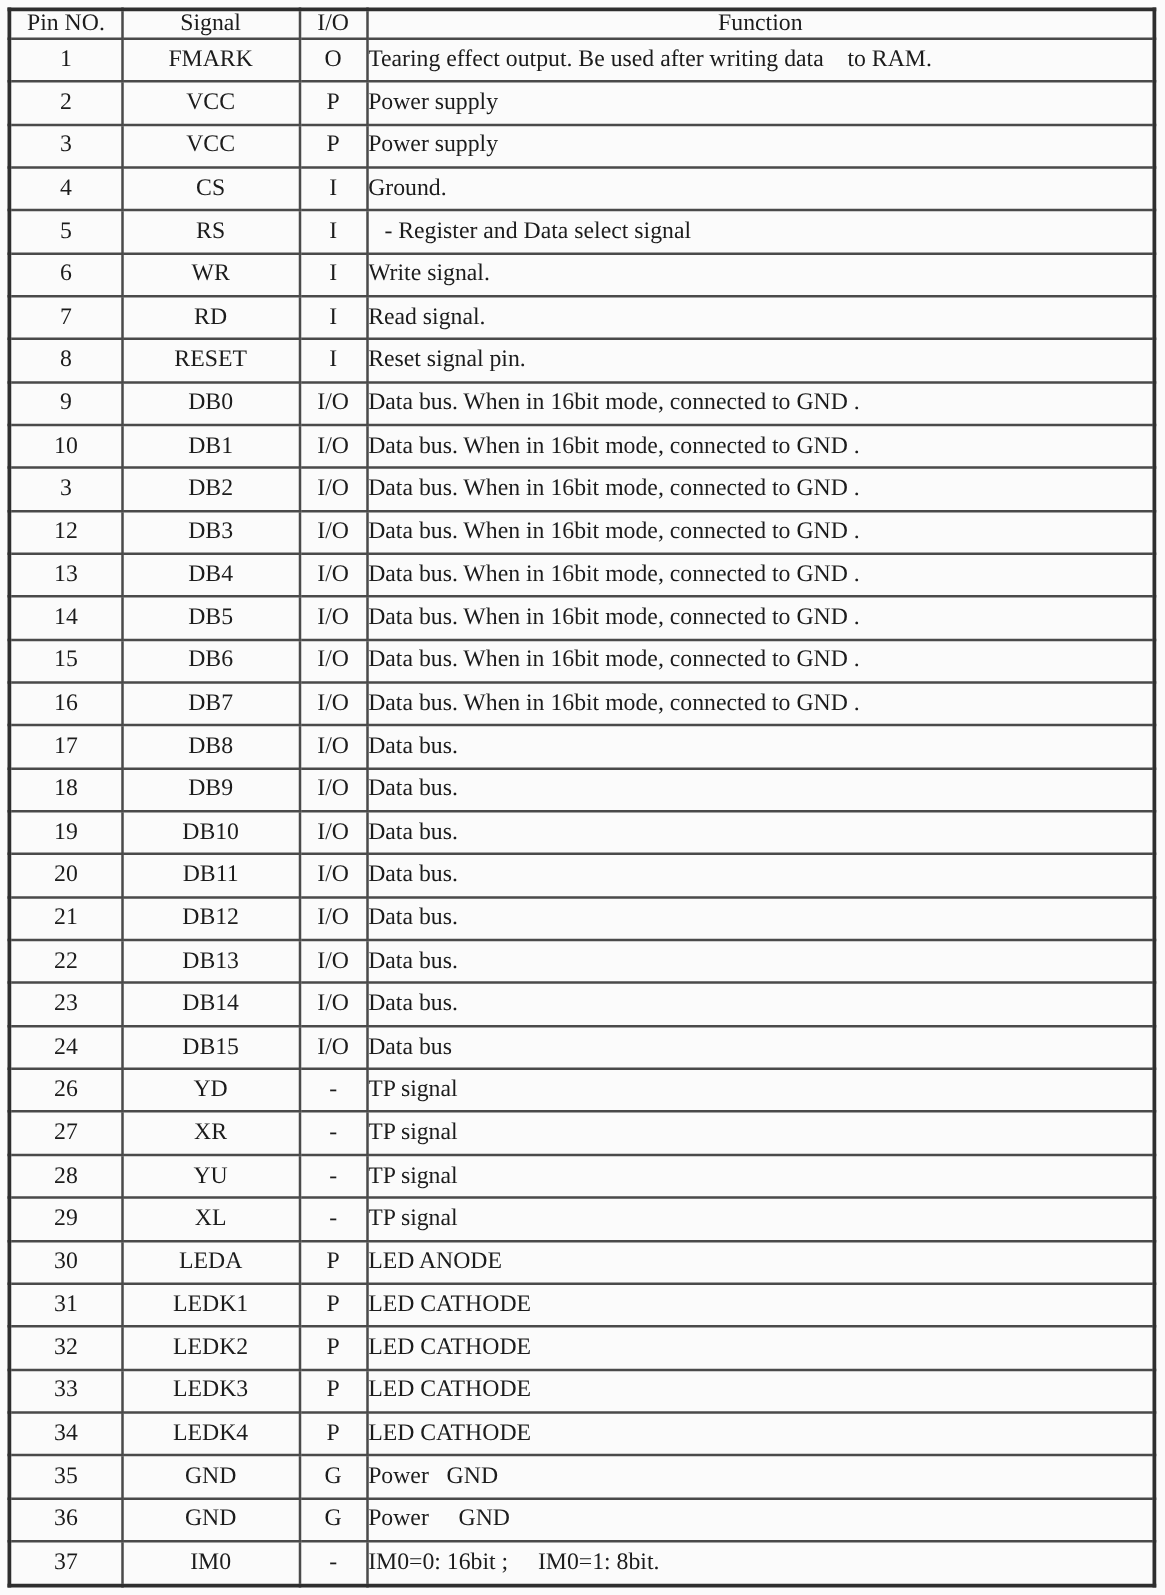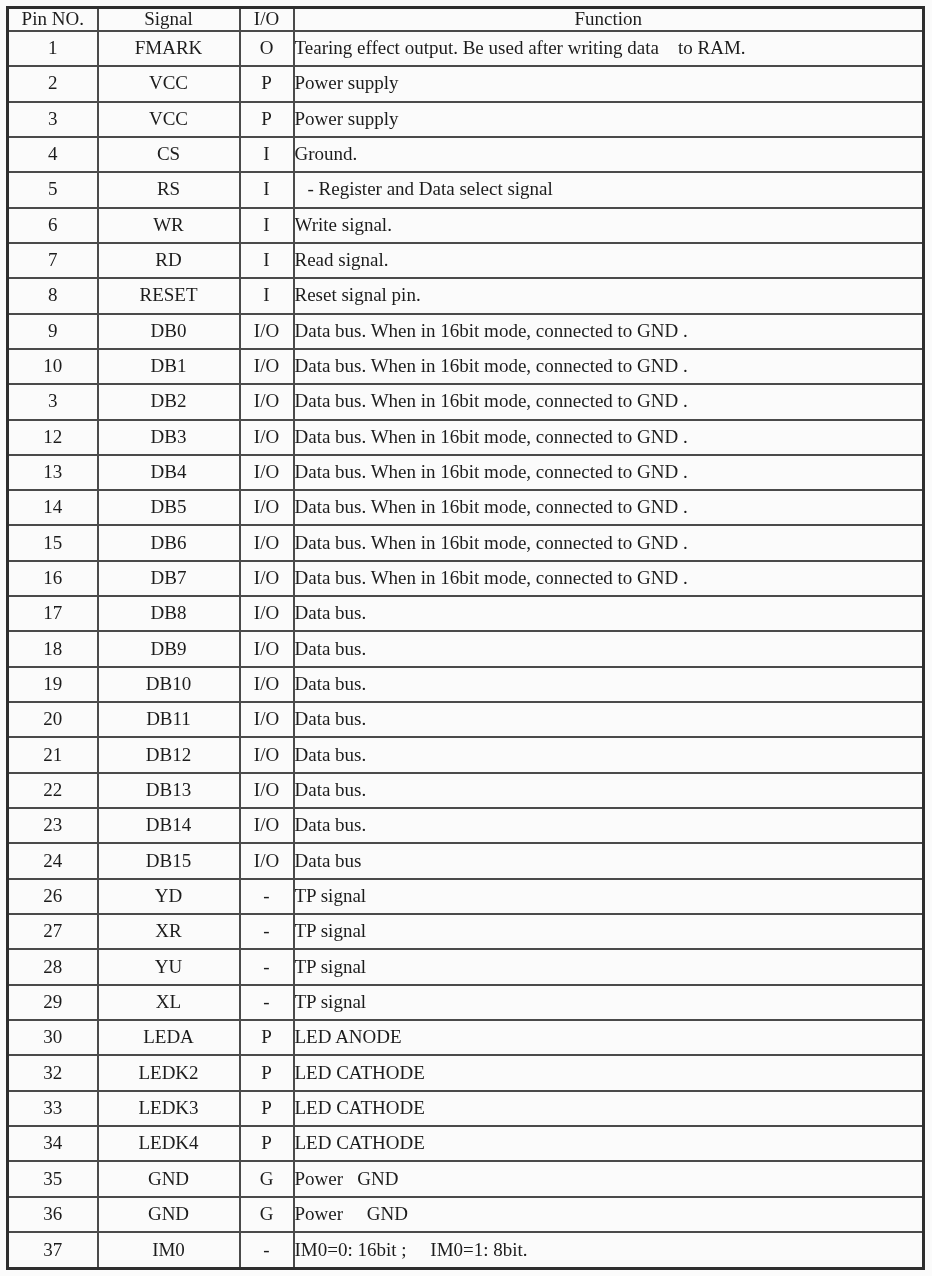--- a/index.html
+++ b/index.html
@@ -269,20 +269,26 @@
     <td class="c-func">TP signal</td>
   </tr>
 
   <tr>
     <td class="c-pin">30</td>
     <td class="c-signal">LEDA</td>
     <td class="c-io">P</td>
     <td class="c-func">LED ANODE</td>
   </tr>
 
+  <tr>
+    <td class="c-pin">31</td>
+    <td class="c-signal">LEDK1</td>
+    <td class="c-io">P</td>
+    <td class="c-func">LED CATHODE</td>
+  </tr>
 
   <tr>
     <td class="c-pin">32</td>
     <td class="c-signal">LEDK2</td>
     <td class="c-io">P</td>
     <td class="c-func">LED CATHODE</td>
   </tr>
 
   <tr>
     <td class="c-pin">33</td>

